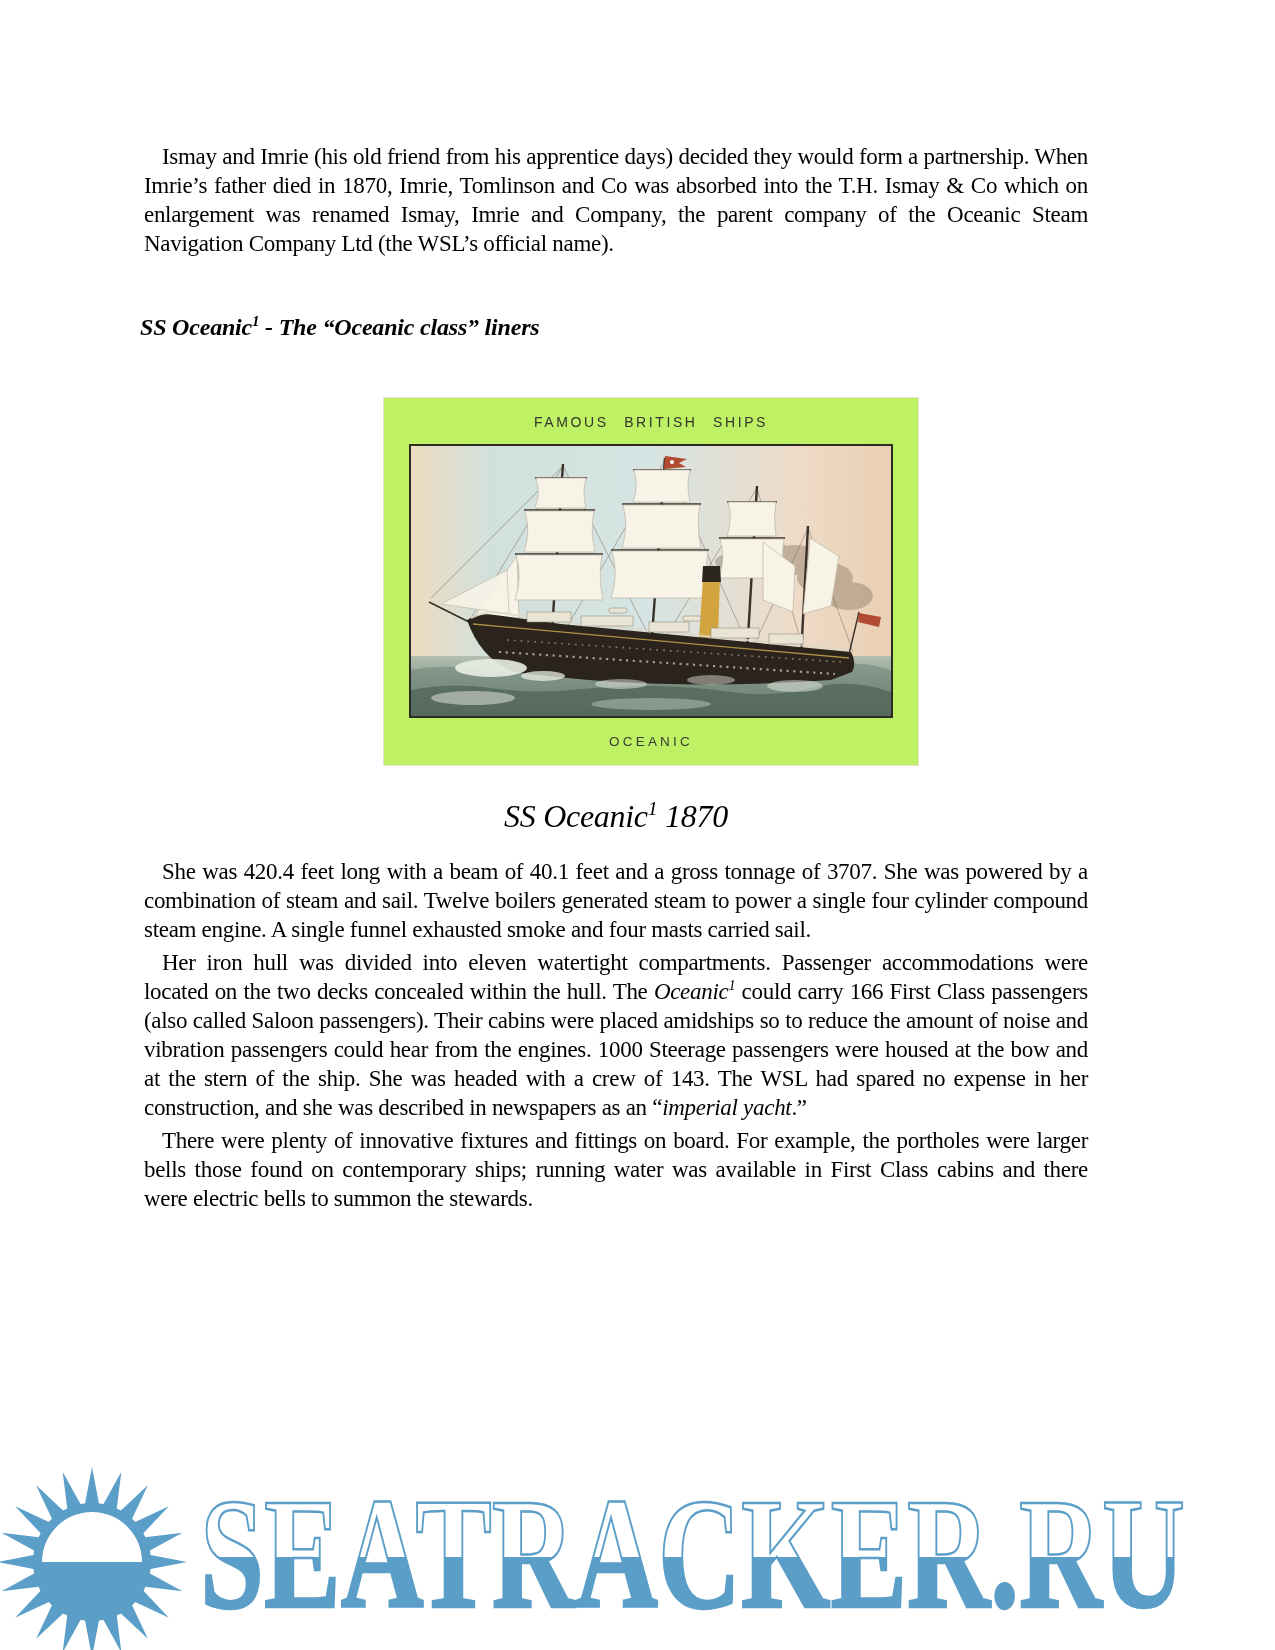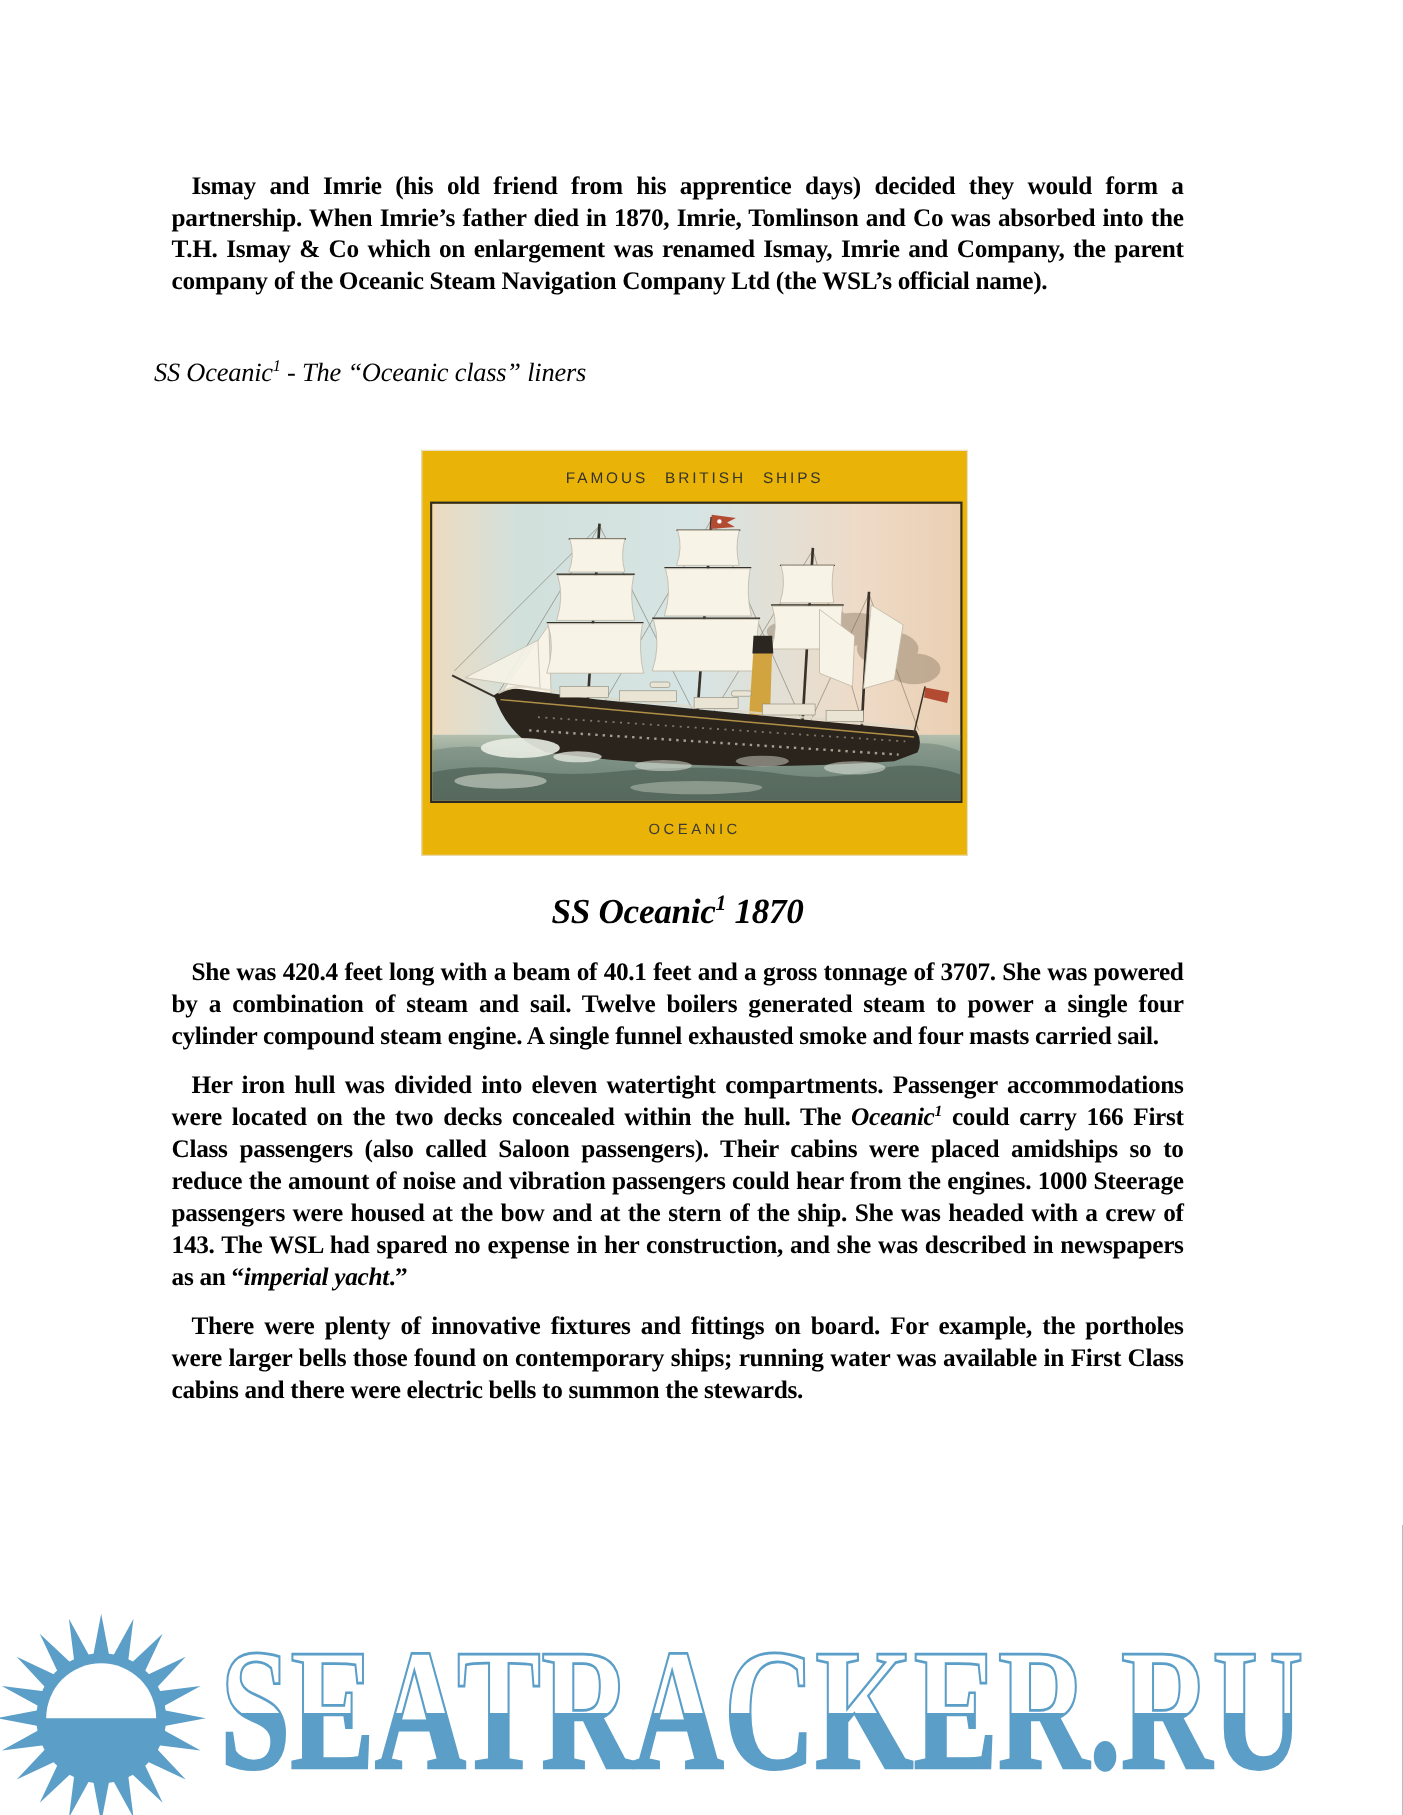--- a/index.html
+++ b/index.html
@@ -16,47 +16,46 @@
   .content {
     position: absolute;
     left: 140px;
     top: 138px;
     width: 952px;
     font-size: 23px;
     line-height: 29px;
     letter-spacing: -0.3px;
   }
   .para {
-    margin: 16px;
+    margin: 4px;
     text-align: justify;
     text-indent: 18px;
-    font-weight: bold;
   }
   .it { font-style: italic; }
   sup {
     font-size: 0.62em;
     line-height: 0;
     vertical-align: super;
   }
   .heading {
     margin: 55px 0 0 0;
     font-size: 24px;
-    font-weight: normal;
+    font-weight: bold;
     font-style: italic;
     text-align: left;
     text-indent: 0;
     letter-spacing: -0.2px;
   }
   .p2 { margin-top: 36px; }
 
   
   .card {
-    width: 497px;
+    width: 536px;
     margin: 55px 0 0 243px;
-    background: #eab308;
+    background: #bef264;
     box-sizing: border-box;
     padding: 11px 8px 10px 8px;
     text-align: center;
     box-shadow: 0 0 0 1px #e7e0cc inset;
   }
   .card-title {
     font-family: "Liberation Sans", sans-serif;
     font-size: 14px;
     font-weight: 500;
     letter-spacing: 2.6px;

